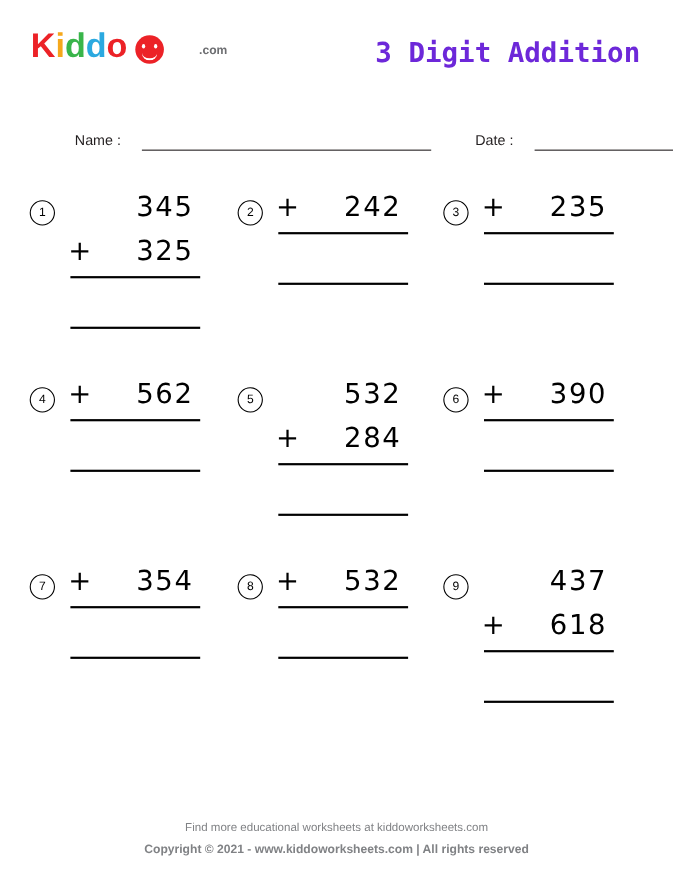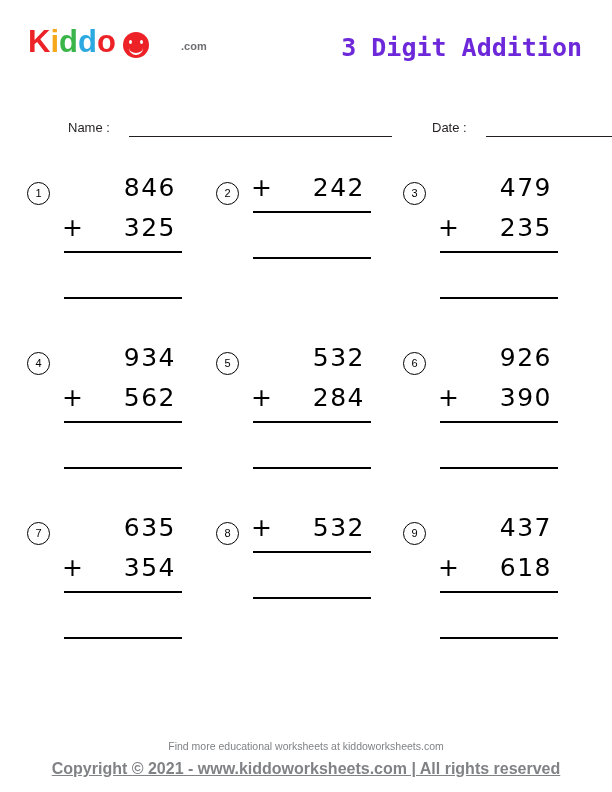--- a/index.html
+++ b/index.html
@@ -211,24 +211,23 @@
     bottom: 14px;
     width: 612px;
     text-align: center;
   }
   .footer-line1 {
     font-size: 10.5px;
     color: #808285;
     margin-bottom: 8px;
   }
   .footer-line2 {
-    font-size: 16px;
+    font-size: 11px;
     color: #808285;
     font-weight: bold;
-    text-decoration: underline;
   }
 </style>
 </head>
 <body>
 
 <div class="page">
 
   <div class="header">
     <div class="logo">
       <div class="logo-kiddo"><span style="color: rgb(236, 34, 39);">K</span><span style="color: rgb(245, 168, 28);">i</span><span style="color: rgb(57, 181, 74);">d</span><span style="color: rgb(43, 169, 224);">d</span><span style="color: rgb(236, 34, 39);">o</span></div>
@@ -243,21 +242,21 @@
     <div class="rule name-rule"></div>
     <div class="label date-label">Date :</div>
     <div class="rule date-rule"></div>
   </div>
 
   <div class="grid">
 
     <div class="cell" style="left:14px; top:0px;">
       <div class="num-badge">1</div>
       <div class="prob">
-        <div class="operand">846</div>
+        <div class="operand">345</div>
         <div class="row2">
           <span class="op-sign">+</span>
           <div class="operand">325</div>
         </div>
         <div class="bar"></div>
         <div class="answer-bar"></div>
       </div>
     </div>
 
     <div class="cell" style="left:203px; top:0px;">
@@ -268,34 +267,32 @@
           <div class="operand">242</div>
         </div>
         <div class="bar"></div>
         <div class="answer-bar"></div>
       </div>
     </div>
 
     <div class="cell" style="left:390px; top:0px;">
       <div class="num-badge">3</div>
       <div class="prob">
-        <div class="operand">479</div>
         <div class="row2">
           <span class="op-sign">+</span>
           <div class="operand">235</div>
         </div>
         <div class="bar"></div>
         <div class="answer-bar"></div>
       </div>
     </div>
 
     <div class="cell" style="left:14px; top:170px;">
       <div class="num-badge">4</div>
       <div class="prob">
-        <div class="operand">934</div>
         <div class="row2">
           <span class="op-sign">+</span>
           <div class="operand">562</div>
         </div>
         <div class="bar"></div>
         <div class="answer-bar"></div>
       </div>
     </div>
 
     <div class="cell" style="left:203px; top:170px;">
@@ -307,34 +304,32 @@
           <div class="operand">284</div>
         </div>
         <div class="bar"></div>
         <div class="answer-bar"></div>
       </div>
     </div>
 
     <div class="cell" style="left:390px; top:170px;">
       <div class="num-badge">6</div>
       <div class="prob">
-        <div class="operand">926</div>
         <div class="row2">
           <span class="op-sign">+</span>
           <div class="operand">390</div>
         </div>
         <div class="bar"></div>
         <div class="answer-bar"></div>
       </div>
     </div>
 
     <div class="cell" style="left:14px; top:340px;">
       <div class="num-badge">7</div>
       <div class="prob">
-        <div class="operand">635</div>
         <div class="row2">
           <span class="op-sign">+</span>
           <div class="operand">354</div>
         </div>
         <div class="bar"></div>
         <div class="answer-bar"></div>
       </div>
     </div>
 
     <div class="cell" style="left:203px; top:340px;">

